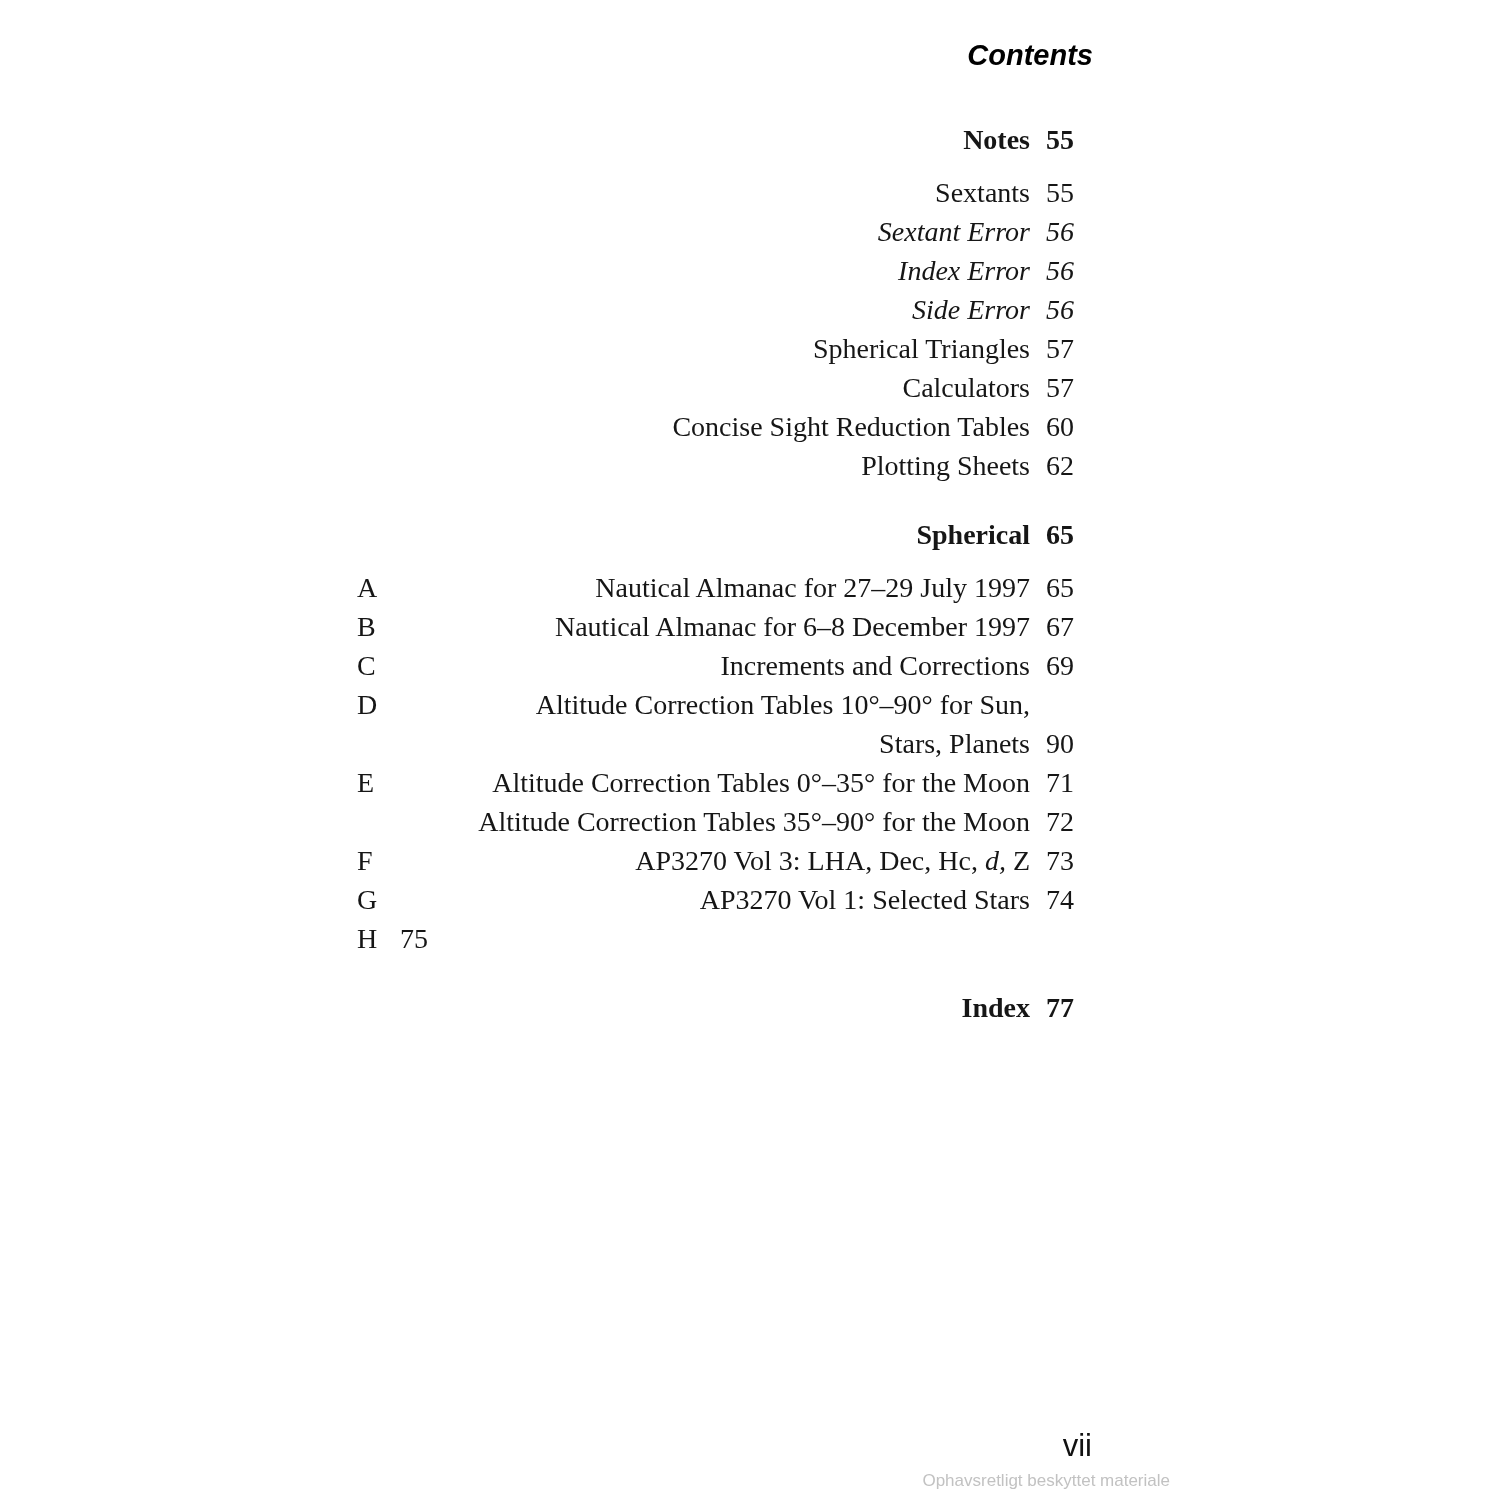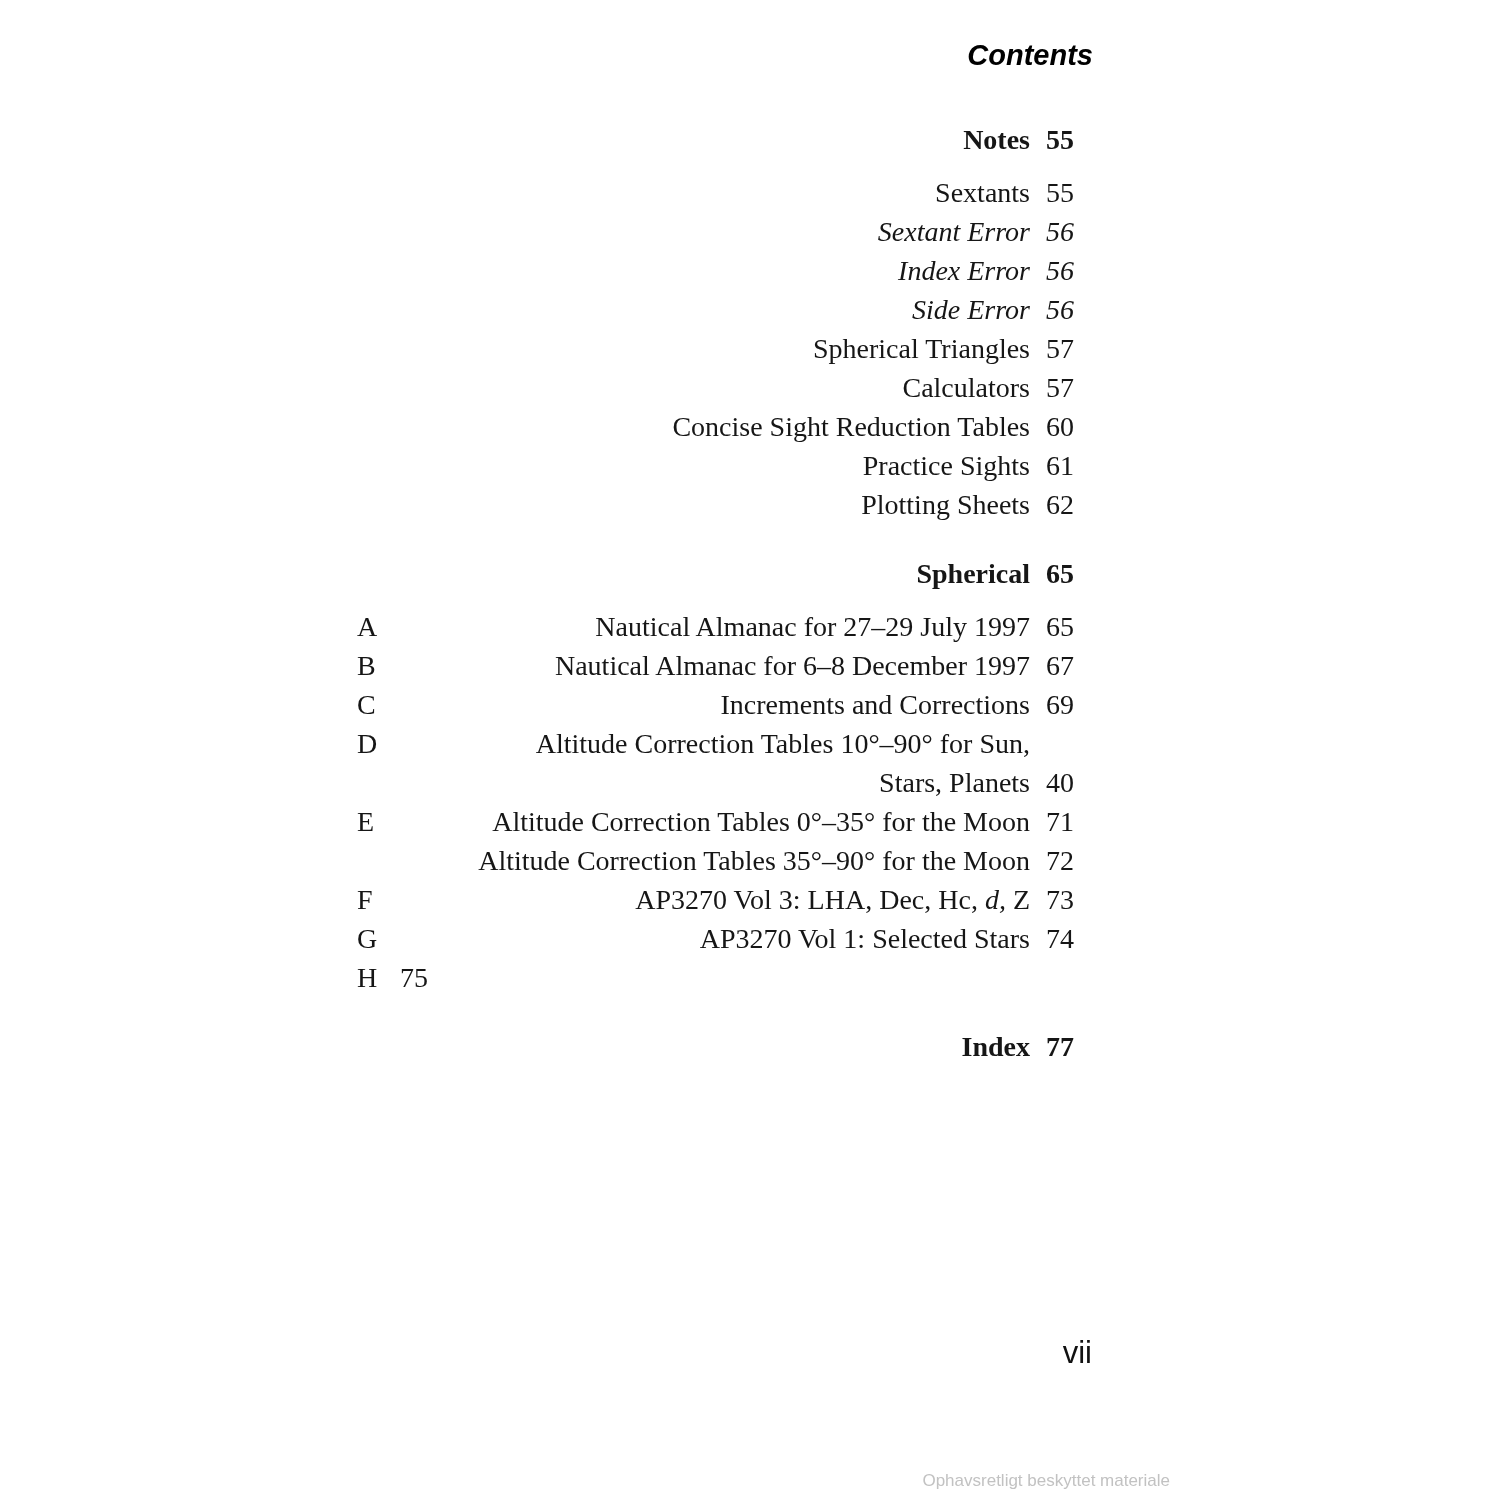--- a/index.html
+++ b/index.html
@@ -74,21 +74,21 @@
   }
   .row.appendix-cont .label {
     padding-left: 52px;
   }
   .it {
     font-style: italic;
   }
   
   .folio {
     position: absolute;
-    top: 1335px;
+    top: 1428px;
     right: 408px;
     font-family: "Liberation Sans", "DejaVu Sans", sans-serif;
     font-size: 31px;
     line-height: 36px;
     color: #111111;
   }
   
   .copyright {
     position: absolute;
     top: 1470px;
@@ -133,24 +133,20 @@
       </div>
       <div class="row entry">
         <span class="label">Calculators</span>
         <span class="pg">57</span>
       </div>
       <div class="row entry">
         <span class="label">Concise Sight Reduction Tables</span>
         <span class="pg">60</span>
       </div>
       <div class="row entry">
-        <span class="label">Practice Sights</span>
-        <span class="pg">61</span>
-      </div>
-      <div class="row entry">
         <span class="label">Plotting Sheets</span>
         <span class="pg">62</span>
       </div>
       <div class="row heading section-gap">
         <span class="label">Spherical</span>
         <span class="pg">65</span>
       </div>
       <div class="row appendix">
         <span class="letter">A</span>
         <span class="label">Nautical Almanac for 27–29 July 1997</span>
@@ -166,21 +162,21 @@
         <span class="label">Increments and Corrections</span>
         <span class="pg">69</span>
       </div>
       <div class="row appendix">
         <span class="letter">D</span>
         <span class="label">Altitude Correction Tables 10°–90° for Sun,</span>
         <span class="pg"></span>
       </div>
       <div class="row appendix-cont">
         <span class="label">Stars, Planets</span>
-        <span class="pg">40</span>
+        <span class="pg">90</span>
       </div>
       <div class="row appendix">
         <span class="letter">E</span>
         <span class="label">Altitude Correction Tables 0°–35° for the Moon</span>
         <span class="pg">71</span>
       </div>
       <div class="row appendix-cont">
         <span class="label">Altitude Correction Tables 35°–90° for the Moon</span>
         <span class="pg">72</span>
       </div>

